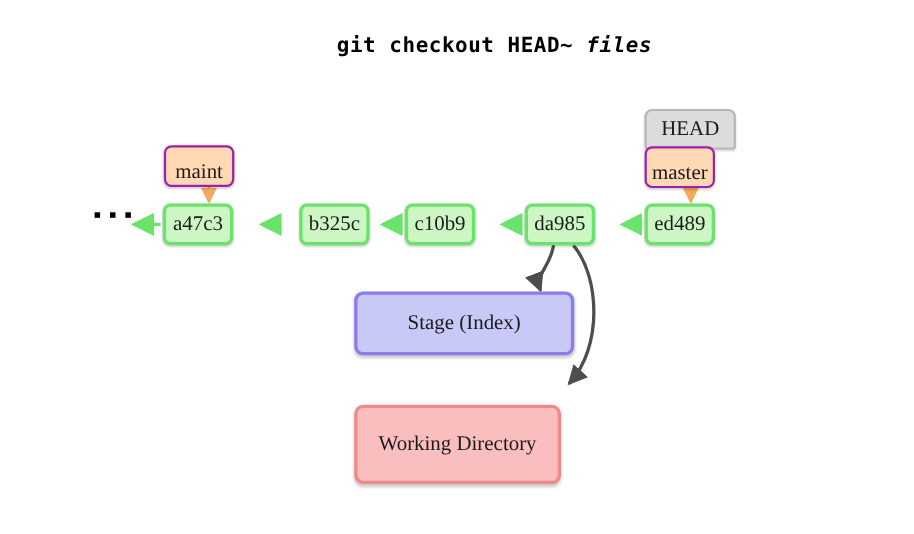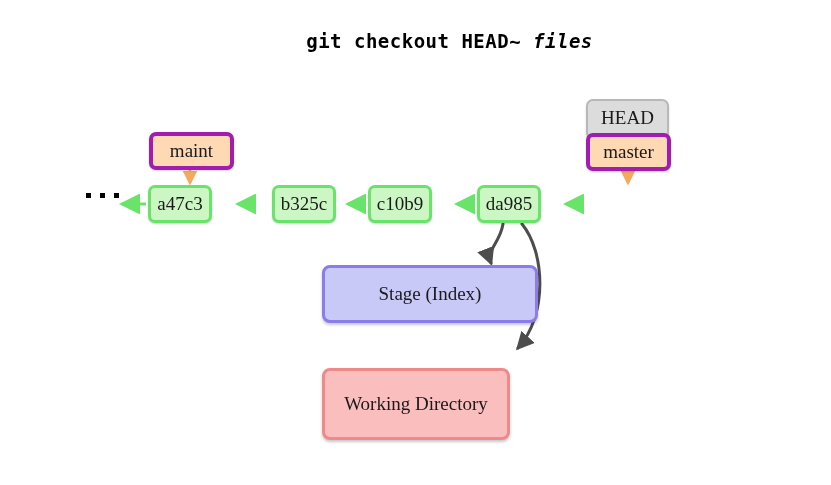--- a/index.html
+++ b/index.html
@@ -56,43 +56,44 @@
     height: 38px;
     background: #ccf7c4;
     border: 3px solid #6ae36a;
     border-radius: 7px;
     font-size: 19px;
     box-shadow: 0 1px 2px rgba(0,0,0,0.18);
   }
 
   
   .branch {
-    width: 85px;
+    width: 64px;
     height: 38px;
     background: #ffd9b3;
-    border: 4px solid #a21caf;
+    border: 2px solid #a21caf;
     border-radius: 7px;
     font-size: 19px;
     box-shadow: 0 1px 2px rgba(0,0,0,0.18);
+    align-items: flex-end;
   }
 
   
   .head-node {
     width: 83px;
     height: 37px;
     background: #dcdcdc;
     border: 2px solid #b8b8b8;
     border-radius: 7px 7px 3px 3px;
     font-size: 19px;
     box-shadow: 0 1px 2px rgba(0,0,0,0.18);
   }
 
   
   .stage-box {
-    width: 216px;
+    width: 200px;
     height: 58px;
     background: #c9c9f7;
     border: 3px solid #8a7ceb;
     border-radius: 8px;
     font-size: 19px;
     box-shadow: 0 2px 3px rgba(0,0,0,0.22);
   }
 
   
   .wd-box {
@@ -182,20 +183,23 @@
   </div>
   <div class="node commit" style="left:272px; top:185px;">
     <span>b325c</span>
   </div>
   <div class="node commit" style="left:368px; top:185px;">
     <span>c10b9</span>
   </div>
   <div class="node commit" style="left:477px; top:185px;">
     <span>da985</span>
   </div>
+  <div class="node commit" style="left:586px; top:185px;">
+    <span>ed489</span>
+  </div>
 
   <div class="node branch" style="left:149px; top:132px;">
     <span>maint</span>
   </div>
   <div class="node head-node" style="left:586px; top:99px;">
     <span>HEAD</span>
   </div>
   <div class="node branch" style="left:586px; top:133px;">
     <span>master</span>
   </div>

